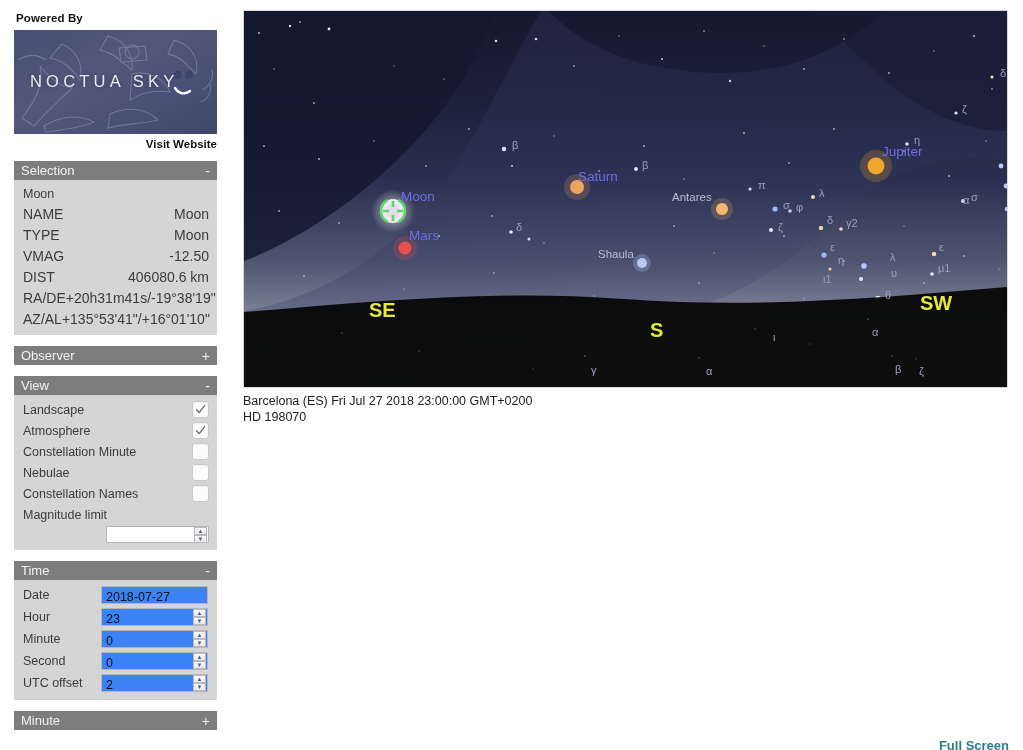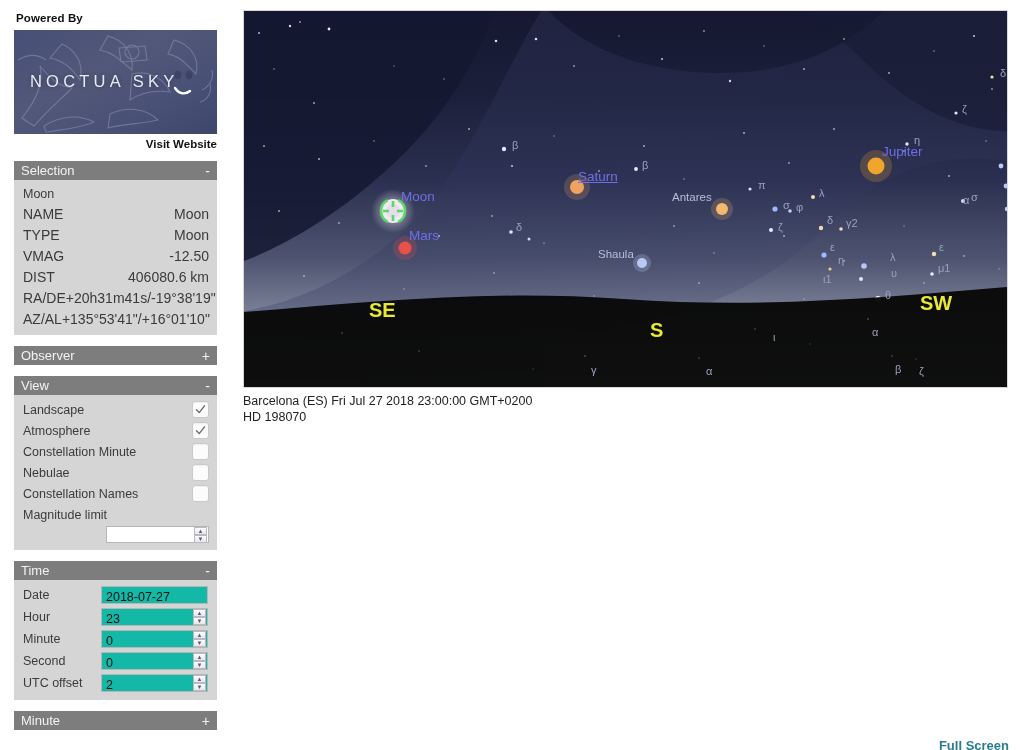--- a/index.html
+++ b/index.html
@@ -105,21 +105,21 @@
     font-size: 6px; color: #5b5b78; line-height: 6px; cursor: pointer;
   }
 
   .time-row {
     display: flex; align-items: center;
     padding: 2px 8px 2px 9px; box-sizing: border-box;
   }
   .time-row .lbl { font-size: 12.5px; color: #3b3b3b; width: 78px; }
   .time-row .fld {
     position: relative; width: 107px; height: 18px;
-    background: #14b8a6; border: 1px solid #b6b6b6; box-sizing: border-box;
+    background: #3b82f6; border: 1px solid #b6b6b6; box-sizing: border-box;
   }
   .time-row .fld input {
     border: 0; outline: 0; width: 100%; height: 100%;
     font-size: 12.5px; font-family: "Liberation Sans", sans-serif;
     padding: 0 16px 0 4px; box-sizing: border-box; background: transparent; color: #111;
   }
   .time-row .fld.nospin input { padding-right: 4px; }
 
   .search-row {
     display: flex; align-items: center;
@@ -539,21 +539,21 @@
           <circle cx="478" cy="198" r="6" fill="#f4b96a"></circle>
         </g>
         <g>
           <circle cx="398" cy="252" r="9" fill="#b9c9f4" opacity=".25"></circle>
           <circle cx="398" cy="252" r="5" fill="#b9c9f4"></circle>
         </g>
       </svg>
 
       <div class="sky-label lbl-planet" style="left:157px; top:178px;">Moon</div>
       <div class="sky-label lbl-planet" style="left:165px; top:217px;">Mars</div>
-      <div class="sky-label lbl-planet" style="left:334px; top:158px;text-decoration:underline;">Saturn</div>
+      <div class="sky-label lbl-planet" style="left:334px; top:158px;">Saturn</div>
       <div class="sky-label lbl-planet" style="left:638px; top:133px;">Jupiter</div>
 
       <div class="sky-label lbl-star" style="left:428px; top:180px;">Antares</div>
       <div class="sky-label lbl-star" style="left:354px; top:237px;">Shaula</div>
 
       <div class="sky-label lbl-card" style="left:112px; top:288px;">SE</div>
       <div class="sky-label lbl-card" style="left:393px; top:308px;">S</div>
       <div class="sky-label lbl-card" style="left:663px; top:281px;">SW</div>
 
       <div id="greek-layer">

